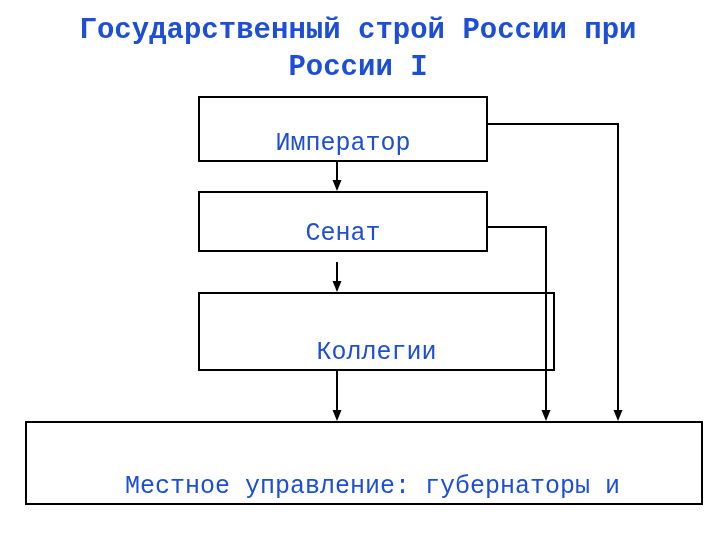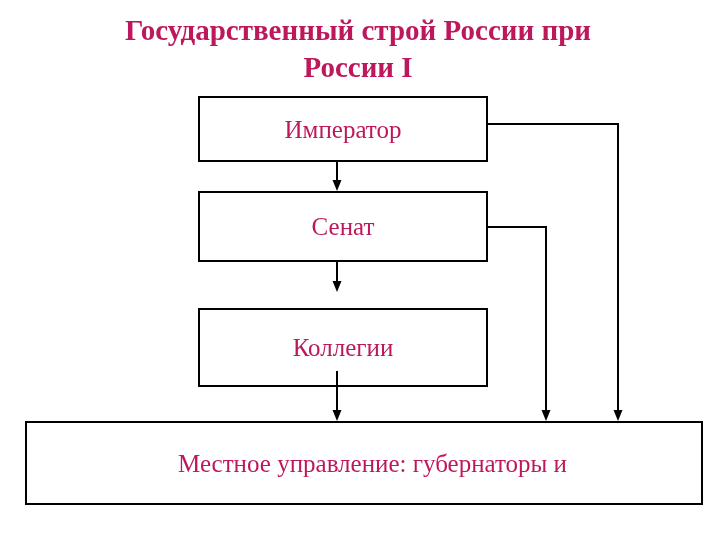--- a/index.html
+++ b/index.html
@@ -5,22 +5,22 @@
   html, body {
     margin: 0;
     padding: 0;
     background: #ffffff;
   }
   .canvas {
     position: relative;
     width: 720px;
     height: 540px;
     background: #ffffff;
-    font-family: Liberation Serif, serif;
-    color: #be185d;
+    font-family: Liberation Mono, monospace;
+    color: #1d4ed8;
     overflow: hidden;
   }
   .title {
     position: absolute;
     left: 0;
     top: 12px;
     width: 716px;
     text-align: center;
     font-weight: bold;
     font-size: 29px;
@@ -28,28 +28,28 @@
   }
   .title-line { display: block; }
   .node {
     position: absolute;
     box-sizing: border-box;
     border: 2px solid #000000;
     background: #ffffff;
     display: flex;
     flex-direction: column;
     align-items: center;
-    justify-content: center;
+    justify-content: flex-end;
     font-size: 25px;
     line-height: 33px;
     text-align: center;
   }
   .node-emperor  { left: 198px; top: 96px;  width: 290px; height: 66px; }
-  .node-senate   { left: 198px; top: 191px; width: 290px; height: 71px; }
-  .node-collegia { left: 198px; top: 292px; width: 290px; height: 79px; margin-top: 16px; }
+  .node-senate   { left: 198px; top: 191px; width: 290px; height: 61px; }
+  .node-collegia { left: 198px; top: 292px; width: 357px; height: 79px; }
   .node-local    { left: 25px;  top: 421px; width: 678px; height: 84px; padding-left: 17px; }
   .node-line { display: block; }
   .connectors {
     position: absolute;
     left: 0;
     top: 0;
     width: 720px;
     height: 540px;
     pointer-events: none;
   }

